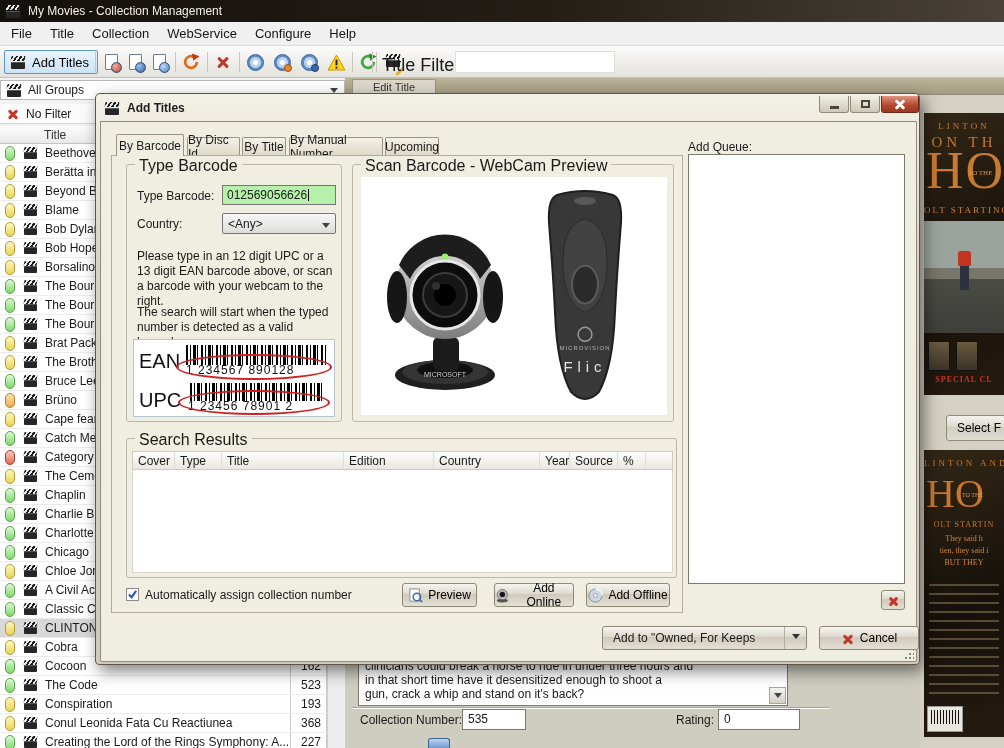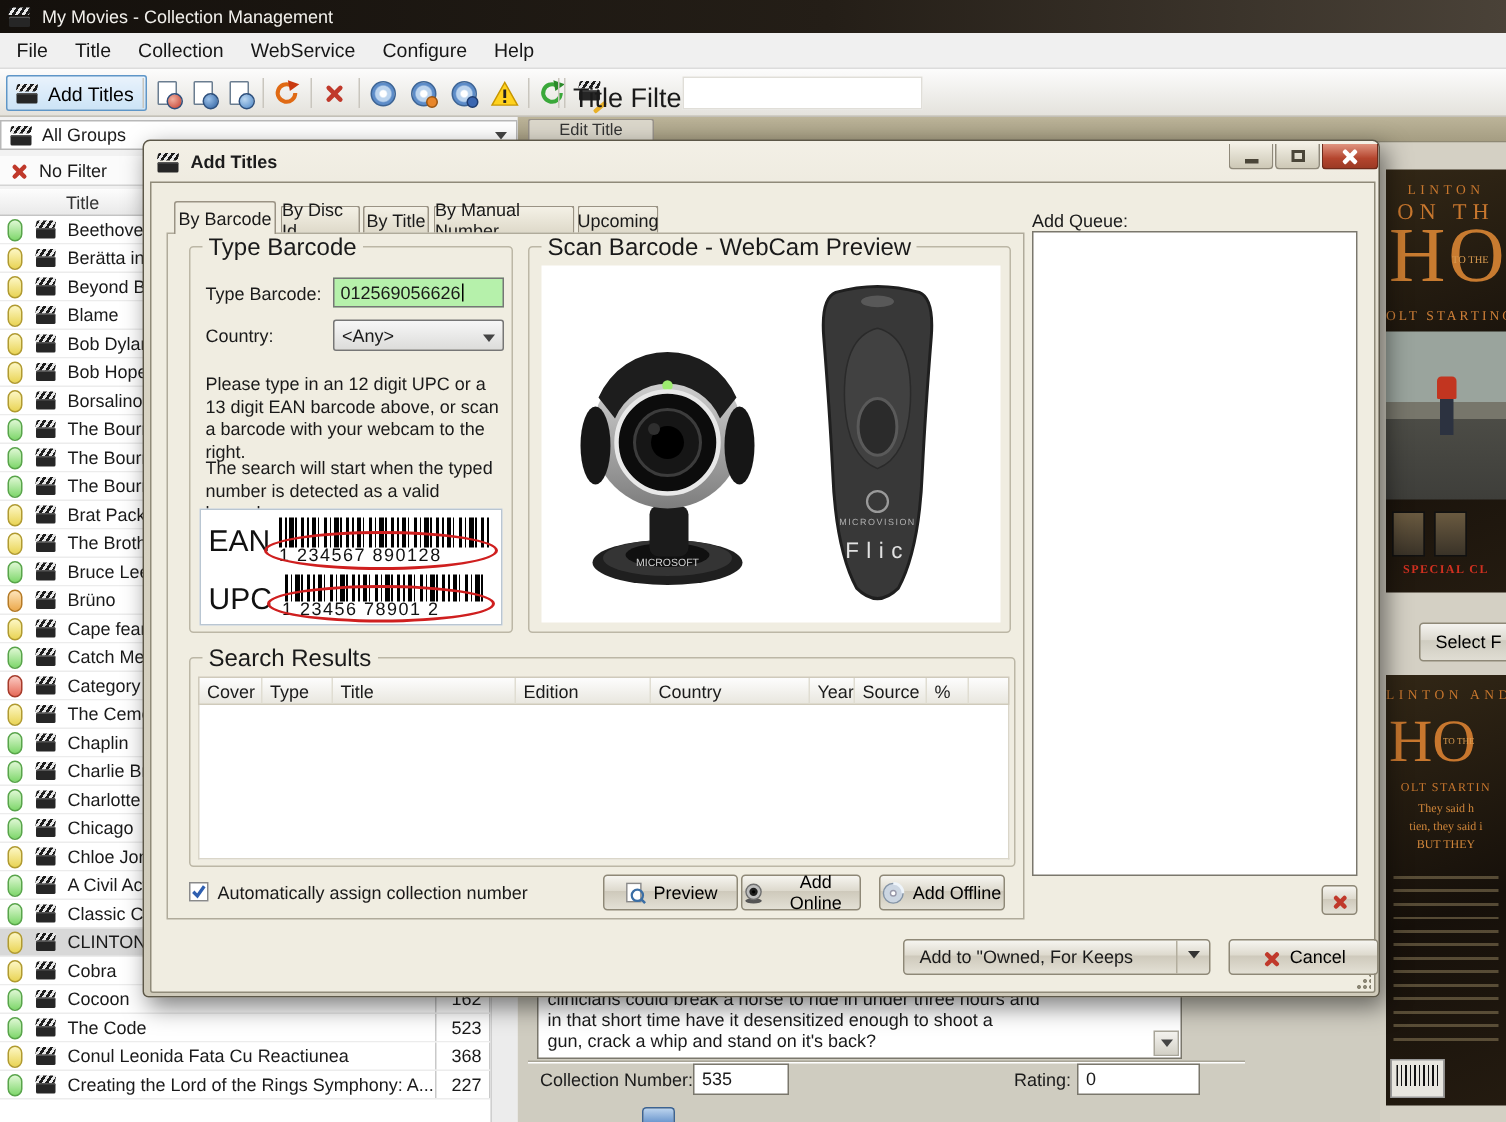--- a/index.html
+++ b/index.html
@@ -591,20 +591,30 @@
             <span class="lt">The Code</span>
             <span class="ln">523</span>
           </div>
           <div class="lrow yellow ">
             <span class="cpill">
               <span class="pill"></span>
             </span>
             <span class="cclap">
               <span class="clap" style="width:14px;height:12px"></span>
             </span>
+            <span class="lt">Conspiration</span>
+            <span class="ln">193</span>
+          </div>
+          <div class="lrow yellow ">
+            <span class="cpill">
+              <span class="pill"></span>
+            </span>
+            <span class="cclap">
+              <span class="clap" style="width:14px;height:12px"></span>
+            </span>
             <span class="lt">Conul Leonida Fata Cu Reactiunea</span>
             <span class="ln">368</span>
           </div>
           <div class="lrow green ">
             <span class="cpill">
               <span class="pill"></span>
             </span>
             <span class="cclap">
               <span class="clap" style="width:14px;height:12px"></span>
             </span>
@@ -717,21 +727,21 @@
           <div class="srbody"></div>
         </div>
 
         <span class="cbx">
           <svg width="11" height="11" viewBox="0 0 12 12">
               <polyline points="2,6 5,9 10,2" fill="none" stroke="#2f5fb0" stroke-width="2.4"></polyline>
             </svg>
         </span>
         <span class="lbl" style="left:33px;top:432px">Automatically assign collection number</span>
 
-        <button class="btn7" style="left:290px;top:427px;width:90px">
+        <button class="btn7" style="left:290px;top:427px;width:75px">
           <svg width="15" height="15" viewBox="0 0 16 16">
               <rect x="2" y="1" width="10" height="13" fill="#fff" stroke="#8a8a8a"></rect>
               <circle cx="9.5" cy="9.5" r="4" fill="none" stroke="#3a6ea5" stroke-width="1.6"></circle>
               <line x1="12.5" y1="12.5" x2="15" y2="15" stroke="#3a6ea5" stroke-width="1.8"></line>
             </svg>
           <span>Preview</span>
         </button>
         <button class="btn7" style="left:382px;top:427px;width:80px">
           <svg width="15" height="15" viewBox="0 0 16 16">
               <ellipse cx="8" cy="13.5" rx="6" ry="2" fill="#555"></ellipse>

